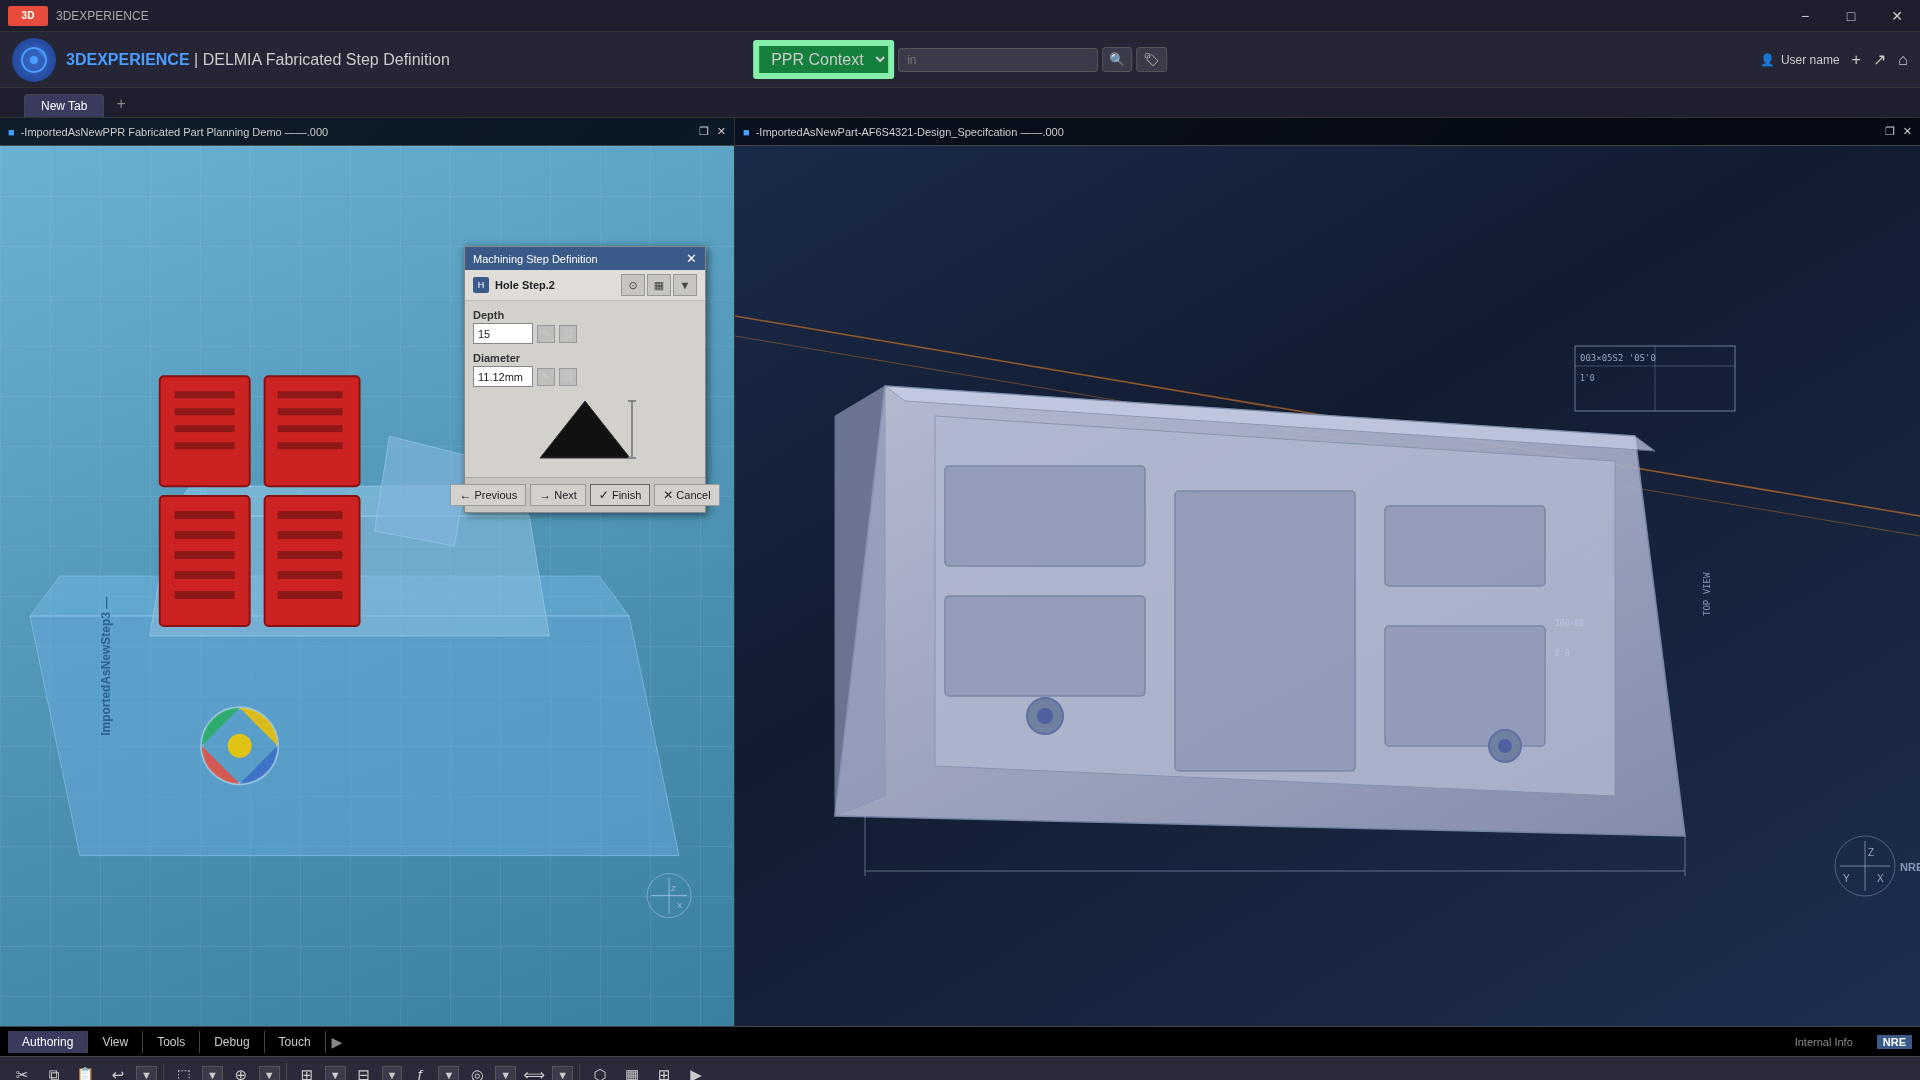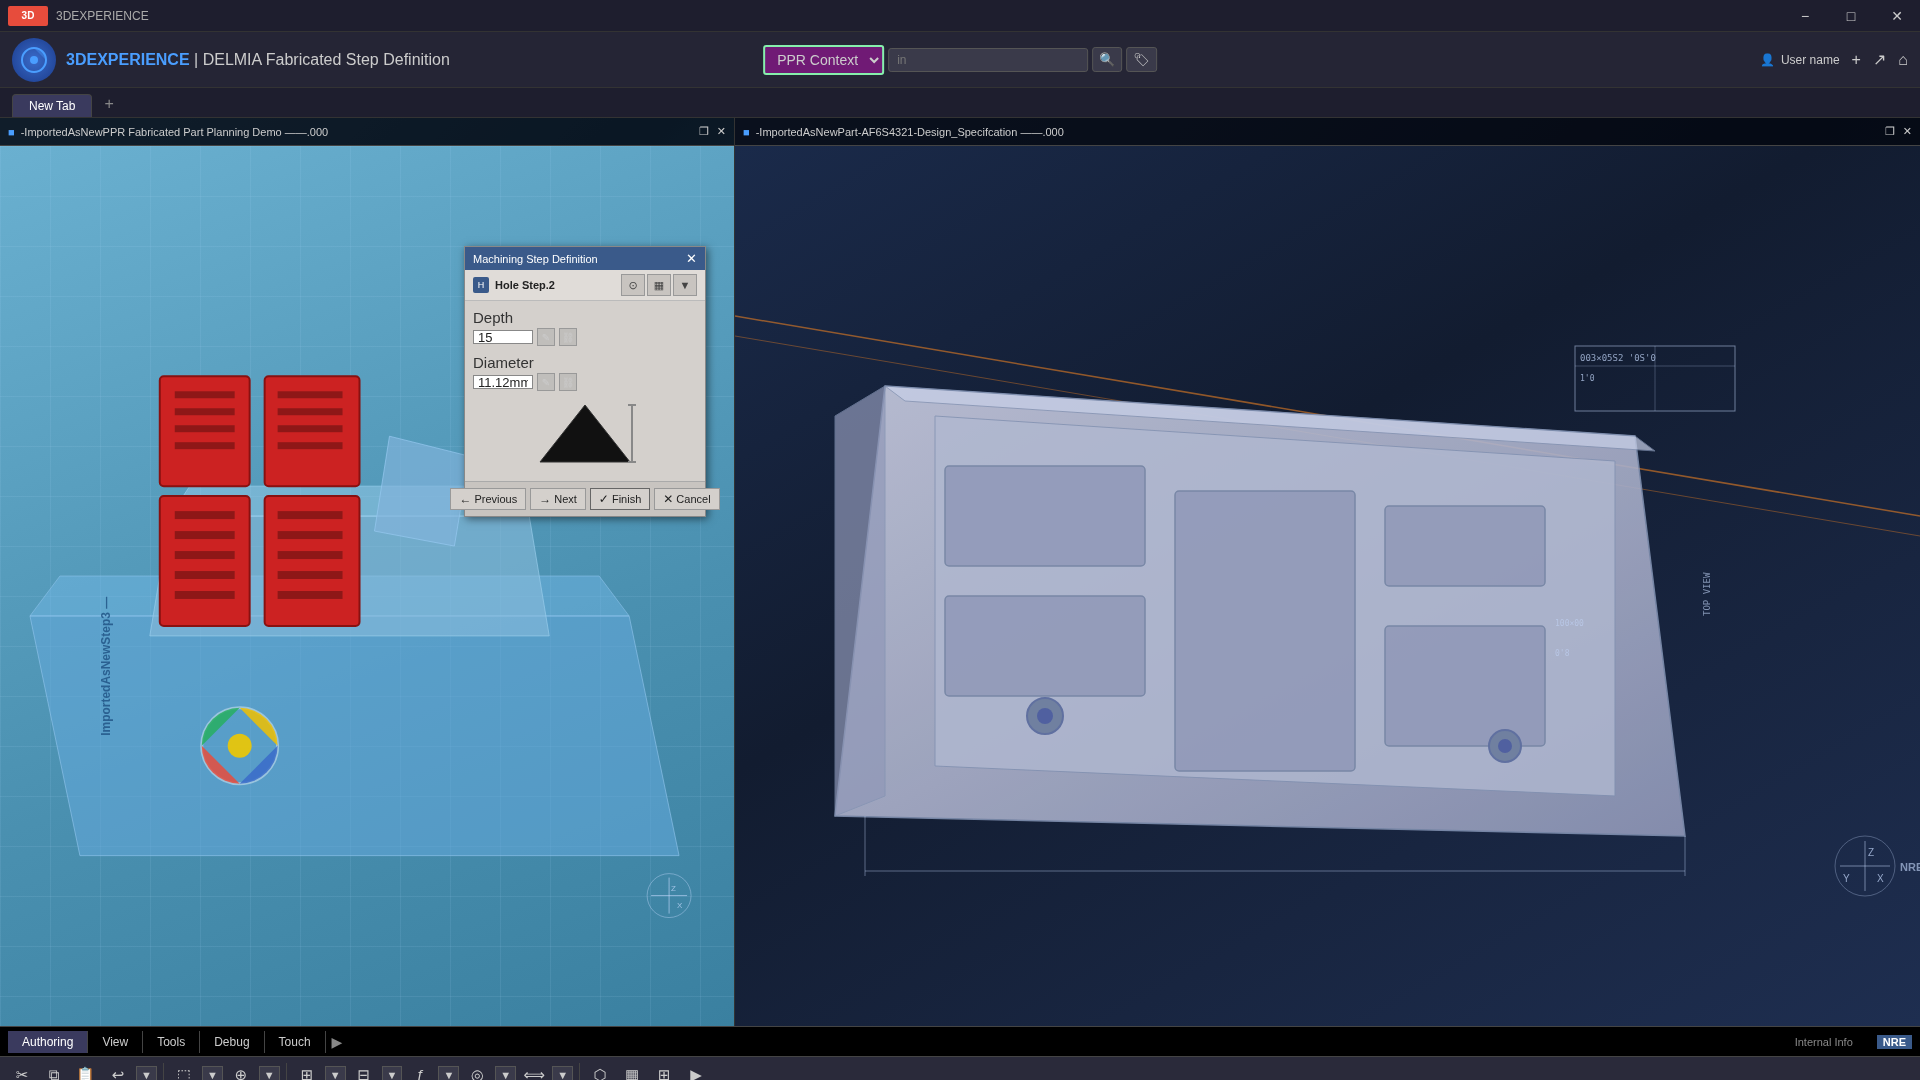--- a/index.html
+++ b/index.html
@@ -85,25 +85,25 @@
     }
     #top-toolbar .search-area {
       position: absolute;
       left: 50%;
       transform: translateX(-50%);
       display: flex;
       align-items: center;
       gap: 4px;
     }
     #top-toolbar .ppr-dropdown {
-      background: #701a75;
-      border: 2px solid #86efac;
+      background: #15803d;
+      border: 6px solid #86efac;
       color: #ccc;
       padding: 4px 8px;
-      font-size: 14px;
+      font-size: 16px;
       border-radius: 3px;
       cursor: pointer;
     }
     #top-toolbar .search-box {
       background: #3a3a4a;
       border: 1px solid #555;
       color: #ccc;
       padding: 4px 8px;
       font-size: 12px;
       border-radius: 3px;
@@ -137,21 +137,21 @@
       font-size: 16px;
       cursor: pointer;
     }
 
     
     #tab-bar {
       background: #1e1e2e;
       height: 30px;
       display: flex;
       align-items: flex-end;
-      padding: 0 12px;
+      padding: 0 24px;
       border-bottom: 1px solid #333;
     }
     #tab-bar .tab {
       background: #2a2a3e;
       padding: 4px 16px;
       border-radius: 4px 4px 0 0;
       border: 1px solid #444;
       border-bottom: none;
       font-size: 12px;
       color: #ccc;
@@ -302,37 +302,37 @@
       color: #444;
     }
     #machining-dialog .dialog-body {
       padding: 8px;
       background: #d4d0cc;
     }
     #machining-dialog .field-group {
       margin-bottom: 8px;
     }
     #machining-dialog .field-label {
-      font-size: 15px;
+      font-size: 11px;
       color: #333;
       margin-bottom: 2px;
-      font-weight: 400;
+      font-weight: 700;
     }
     #machining-dialog .field-row {
       display: flex;
       align-items: center;
       gap: 4px;
     }
     #machining-dialog .field-input {
       width: 60px;
-      height: 14px;
+      height: 21px;
       background: white;
       border: 1px solid #888;
       padding: 1px 4px;
-      font-size: 13px;
+      font-size: 11px;
       color: #222;
     }
     #machining-dialog .field-icon-btn {
       width: 18px; height: 18px;
       background: #c0bebb;
       border: 1px solid #999;
       cursor: pointer;
       display: flex; align-items: center; justify-content: center;
       font-size: 10px;
     }

